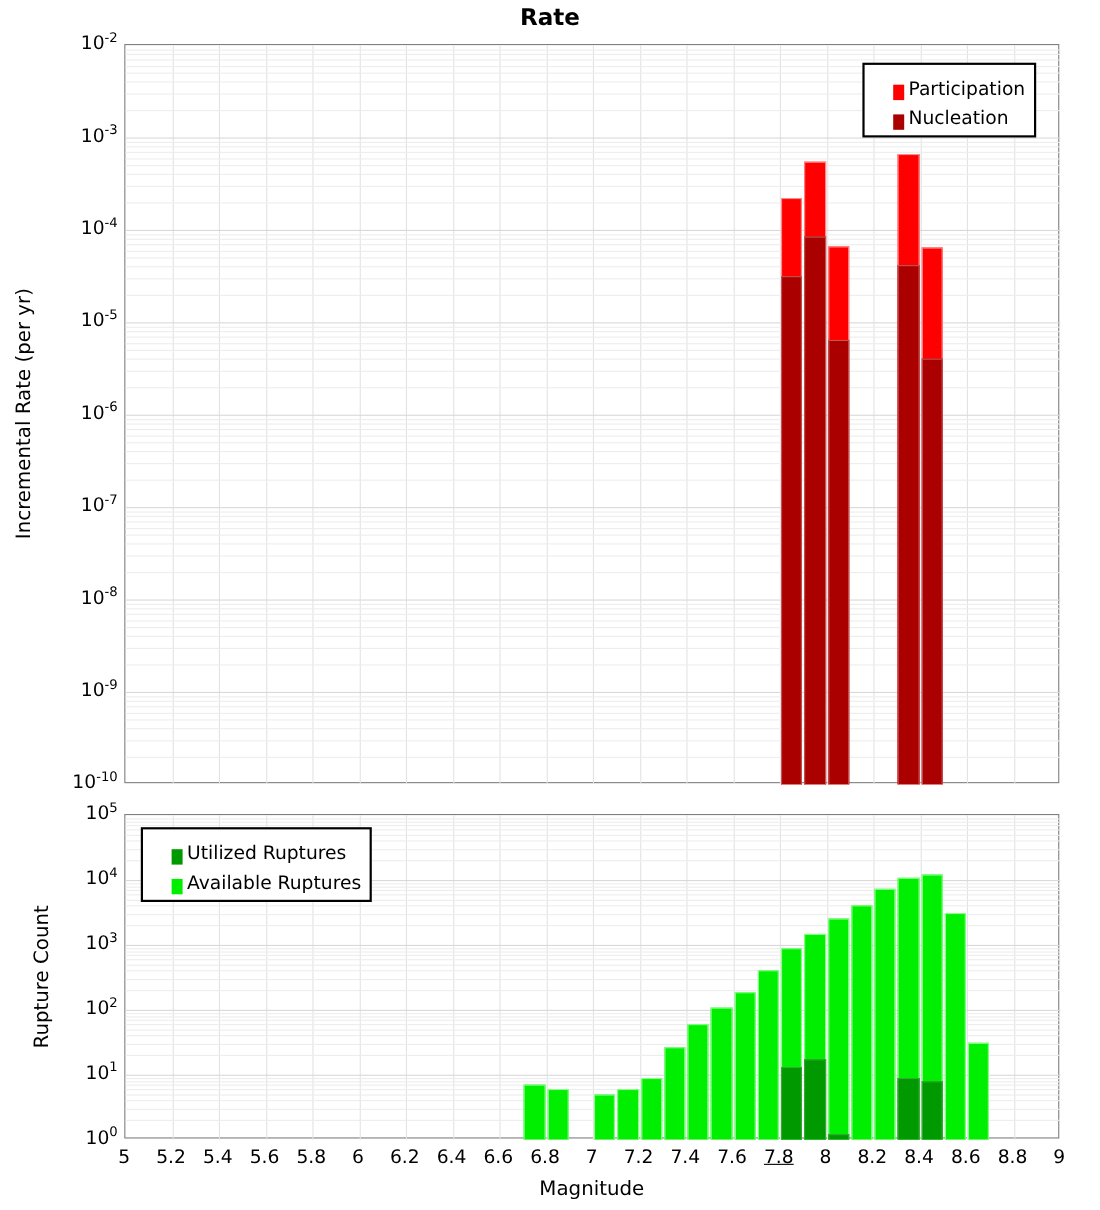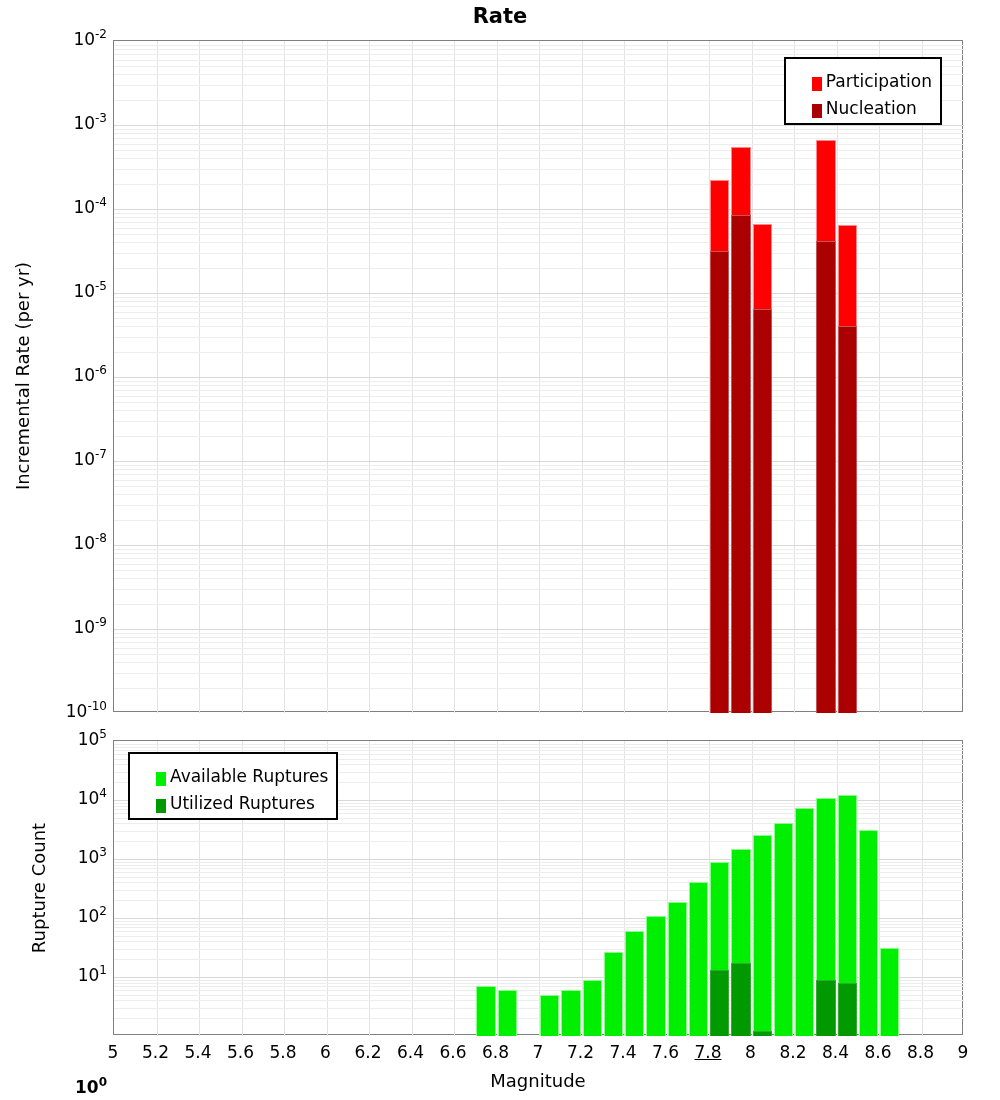--- a/index.html
+++ b/index.html
@@ -232,46 +232,46 @@
       <div class="bar" style="left: 723.5px; width: 19.25px; top: 54.3283px; height: 240.672px; background: rgb(0, 238, 0); border-top: 1px solid rgb(136, 255, 136); border-right: 1px solid rgb(136, 255, 136); border-bottom: none; border-left: 1px solid rgb(136, 255, 136); border-image: initial;"></div>
       <div class="bar" style="left: 744.75px; width: 19.25px; top: 89.0097px; height: 205.99px; background: rgb(0, 238, 0); border-top: 1px solid rgb(136, 255, 136); border-right: 1px solid rgb(136, 255, 136); border-bottom: none; border-left: 1px solid rgb(136, 255, 136); border-image: initial;"></div>
       <div class="bar" style="left: 766px; width: 19.25px; top: 207.01px; height: 87.9903px; background: rgb(0, 238, 0); border-top: 1px solid rgb(136, 255, 136); border-right: 1px solid rgb(136, 255, 136); border-bottom: none; border-left: 1px solid rgb(136, 255, 136); border-image: initial;"></div>
       <div class="bar" style="left: 596px; width: 19.25px; top: 229.277px; height: 65.7227px; background: rgb(0, 153, 0); border-top: 1px solid rgb(51, 170, 51); border-right: 1px solid rgb(51, 170, 51); border-bottom: none; border-left: 1px solid rgb(51, 170, 51); border-image: initial;"></div>
       <div class="bar" style="left: 617.25px; width: 19.25px; top: 222.404px; height: 72.5965px; background: rgb(0, 153, 0); border-top: 1px solid rgb(51, 170, 51); border-right: 1px solid rgb(51, 170, 51); border-bottom: none; border-left: 1px solid rgb(51, 170, 51); border-image: initial;"></div>
       <div class="bar" style="left: 638.5px; width: 19.25px; top: 290px; height: 5px; background: rgb(0, 153, 0); border-top: 1px solid rgb(51, 170, 51); border-right: 1px solid rgb(51, 170, 51); border-bottom: none; border-left: 1px solid rgb(51, 170, 51); border-image: initial;"></div>
       <div class="bar" style="left: 702.25px; width: 19.25px; top: 238.7px; height: 56.3003px; background: rgb(0, 153, 0); border-top: 1px solid rgb(51, 170, 51); border-right: 1px solid rgb(51, 170, 51); border-bottom: none; border-left: 1px solid rgb(51, 170, 51); border-image: initial;"></div>
       <div class="bar" style="left: 723.5px; width: 19.25px; top: 241.718px; height: 53.2823px; background: rgb(0, 153, 0); border-top: 1px solid rgb(51, 170, 51); border-right: 1px solid rgb(51, 170, 51); border-bottom: none; border-left: 1px solid rgb(51, 170, 51); border-image: initial;"></div>
       <div class="legend" style="left: 14px; top: 11px;">
         <div class="lrow">
+          <div class="swatch" style="background: rgb(0, 153, 0);"></div>
+          <div class="ltext">Utilized Ruptures</div>
+        </div>
+        <div class="lrow">
           <div class="swatch" style="background: rgb(0, 238, 0);"></div>
           <div class="ltext">Available Ruptures</div>
-        </div>
-        <div class="lrow">
-          <div class="swatch" style="background: rgb(0, 153, 0);"></div>
-          <div class="ltext">Utilized Ruptures</div>
         </div>
       </div>
     </div>
 
   <div class="axlab" style="left:113px;top:1070px;width:850px;text-align:center;">Magnitude</div>
 <div class="ytick" style="left: 51px; top: 28px;">10<sup>-2</sup></div>
     <div class="ytick" style="left: 51px; top: 112px;">10<sup>-3</sup></div>
     <div class="ytick" style="left: 51px; top: 196px;">10<sup>-4</sup></div>
     <div class="ytick" style="left: 51px; top: 280px;">10<sup>-5</sup></div>
     <div class="ytick" style="left: 51px; top: 364px;">10<sup>-6</sup></div>
     <div class="ytick" style="left: 51px; top: 448px;">10<sup>-7</sup></div>
     <div class="ytick" style="left: 51px; top: 532px;">10<sup>-8</sup></div>
     <div class="ytick" style="left: 51px; top: 616px;">10<sup>-9</sup></div>
     <div class="ytick" style="left: 51px; top: 700px;">10<sup>-10</sup></div>
     <div class="ytick" style="left: 51px; top: 728px;">10<sup>5</sup></div>
     <div class="ytick" style="left: 51px; top: 787px;">10<sup>4</sup></div>
     <div class="ytick" style="left: 51px; top: 846px;">10<sup>3</sup></div>
     <div class="ytick" style="left: 51px; top: 905px;">10<sup>2</sup></div>
     <div class="ytick" style="left: 51px; top: 964px;">10<sup>1</sup></div>
-    <div class="ytick" style="left: 51px; top: 1076px; font-weight: bold;">10<sup>0</sup></div>
+    <div class="ytick" style="left: 51px; top: 1023px;">10<sup>0</sup></div>
     <div class="xtick" style="left: 91px; top: 1042px;">5</div>
     <div class="xtick" style="left: 133.5px; top: 1042px;">5.2</div>
     <div class="xtick" style="left: 176px; top: 1042px;">5.4</div>
     <div class="xtick" style="left: 218.5px; top: 1042px;">5.6</div>
     <div class="xtick" style="left: 261px; top: 1042px;">5.8</div>
     <div class="xtick" style="left: 303.5px; top: 1042px;">6</div>
     <div class="xtick" style="left: 346px; top: 1042px;">6.2</div>
     <div class="xtick" style="left: 388.5px; top: 1042px;">6.4</div>
     <div class="xtick" style="left: 431px; top: 1042px;">6.6</div>
     <div class="xtick" style="left: 473.5px; top: 1042px;">6.8</div>

